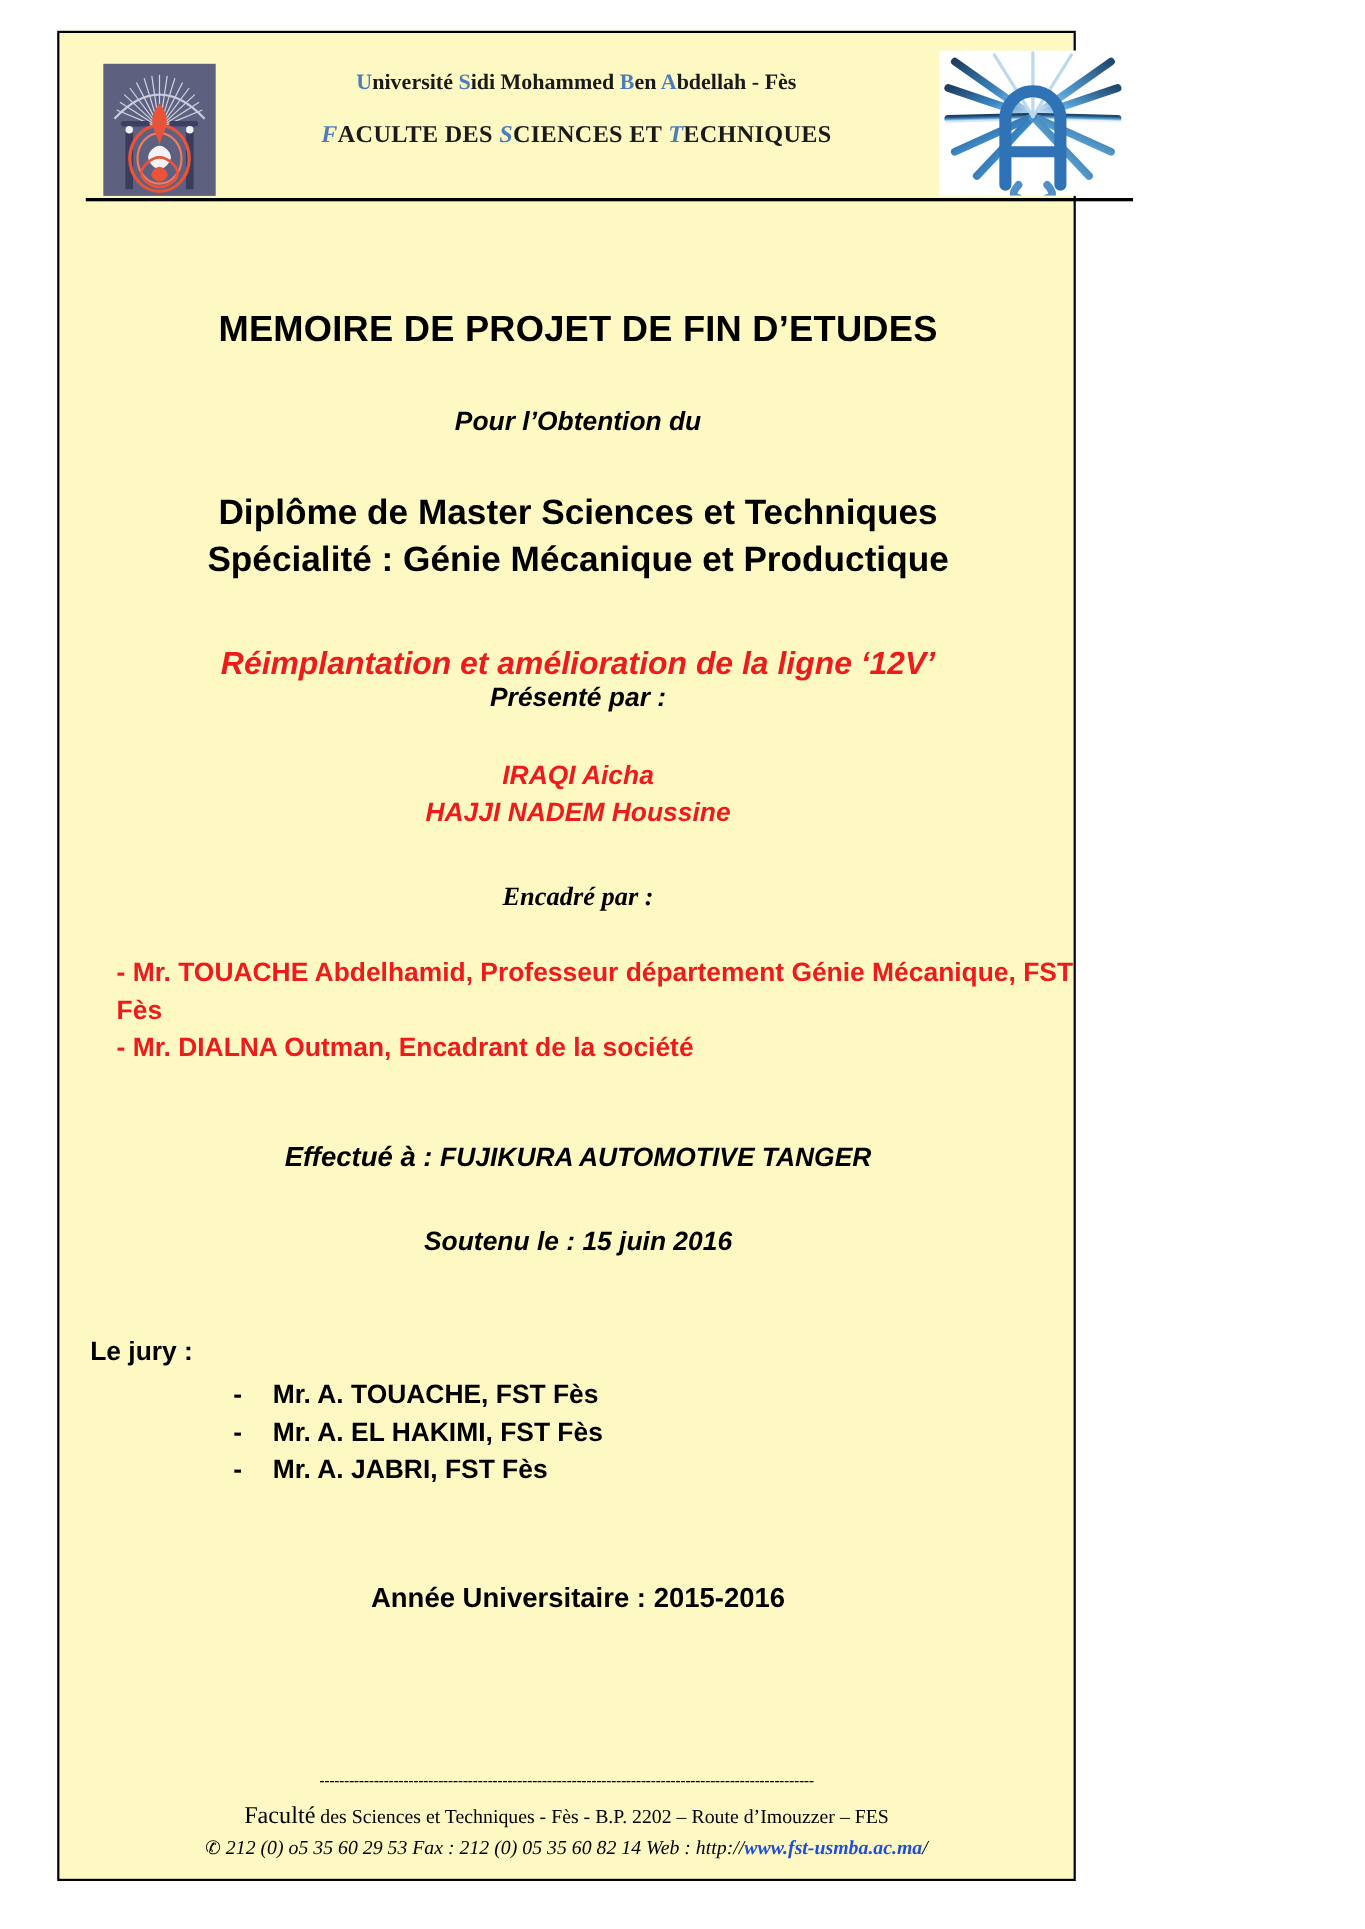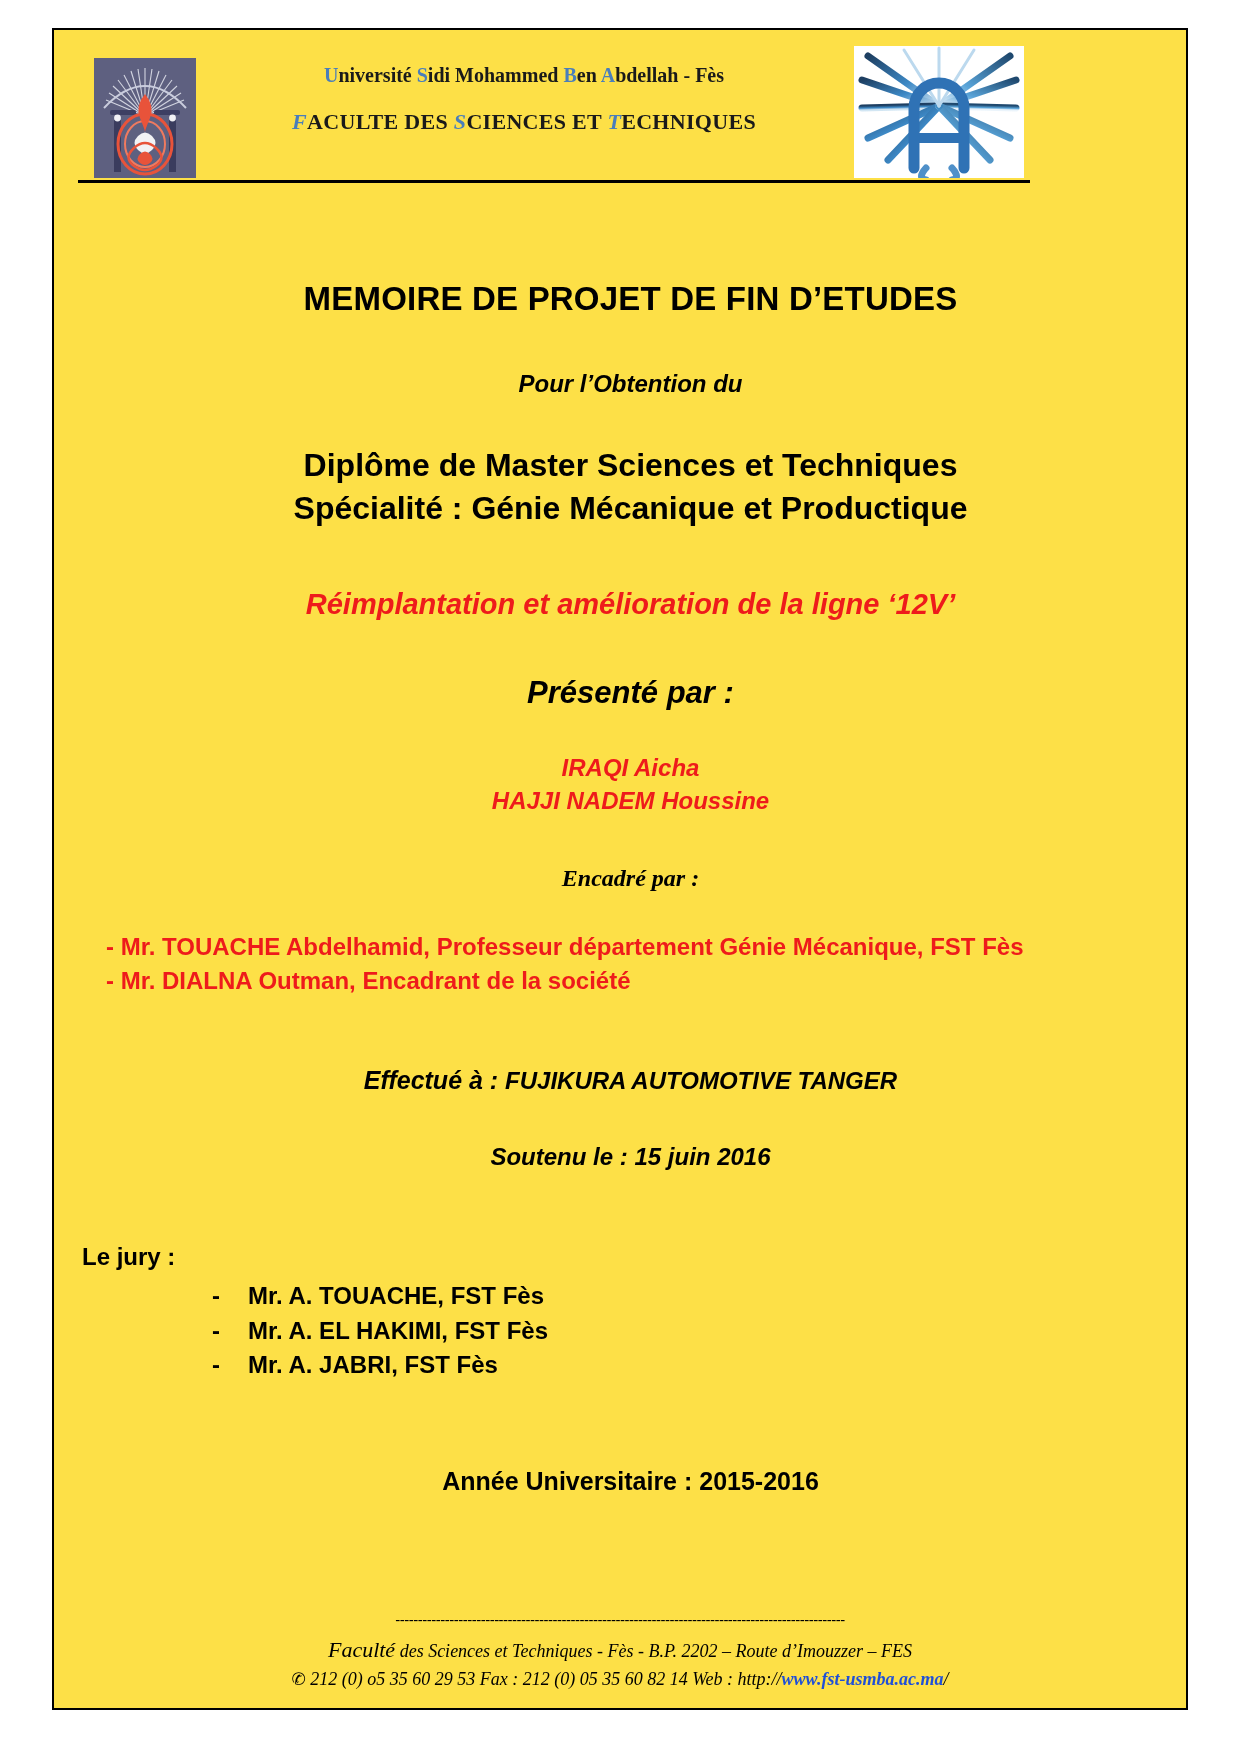--- a/index.html
+++ b/index.html
@@ -14,25 +14,25 @@
     color: #000000;
     position: relative;
     overflow: hidden;
   }
 
   
   .page-frame {
     position: absolute;
     left: 52px;
     top: 28px;
-    width: 1136px;
+    width: 926px;
     height: 1682px;
     border: 2px solid #000000;
     box-sizing: border-box;
-    background: #fde047;
+    background: #fef9c3;
   }
 
   .page-inner {
     position: absolute;
     left: 0; top: 0; right: 0; bottom: 0;
   }
 
   
   .header {
     position: absolute;
@@ -130,24 +130,23 @@
   .t-sujet {
     font-family: "Liberation Sans Narrow", "Liberation Sans", sans-serif;
     font-size: 29px;
     font-weight: bold;
     font-style: italic;
     color: #ee1b1b;
     margin-top: 58px;
   }
   .t-presente {
     font-family: "Liberation Sans", sans-serif;
-    font-size: 31px;
-    font-weight: bold;
-    font-style: italic;
-    margin-top: 54px;
+    font-size: 24px;
+    font-weight: bold;
+    font-style: italic;
   }
   .t-names {
     font-family: "Liberation Sans Narrow", "Liberation Sans", sans-serif;
     font-size: 24px;
     font-weight: bold;
     font-style: italic;
     color: #ee1b1b;
     margin-top: 40px;
     line-height: 1.38;
   }
@@ -232,21 +231,20 @@
     letter-spacing: -0.5px;
     color: #000000;
     white-space: nowrap;
     overflow: hidden;
     height: 18px;
     line-height: 18px;
   }
   .foot-line1 {
     font-family: "Liberation Serif", serif;
     font-size: 18px;
-    font-style: italic;
     margin-top: 8px;
   }
   .foot-line1 .big {
     font-size: 22px;
   }
   .foot-line2 {
     font-family: "Liberation Serif", serif;
     font-size: 18px;
     font-style: italic;
     margin-top: 6px;

